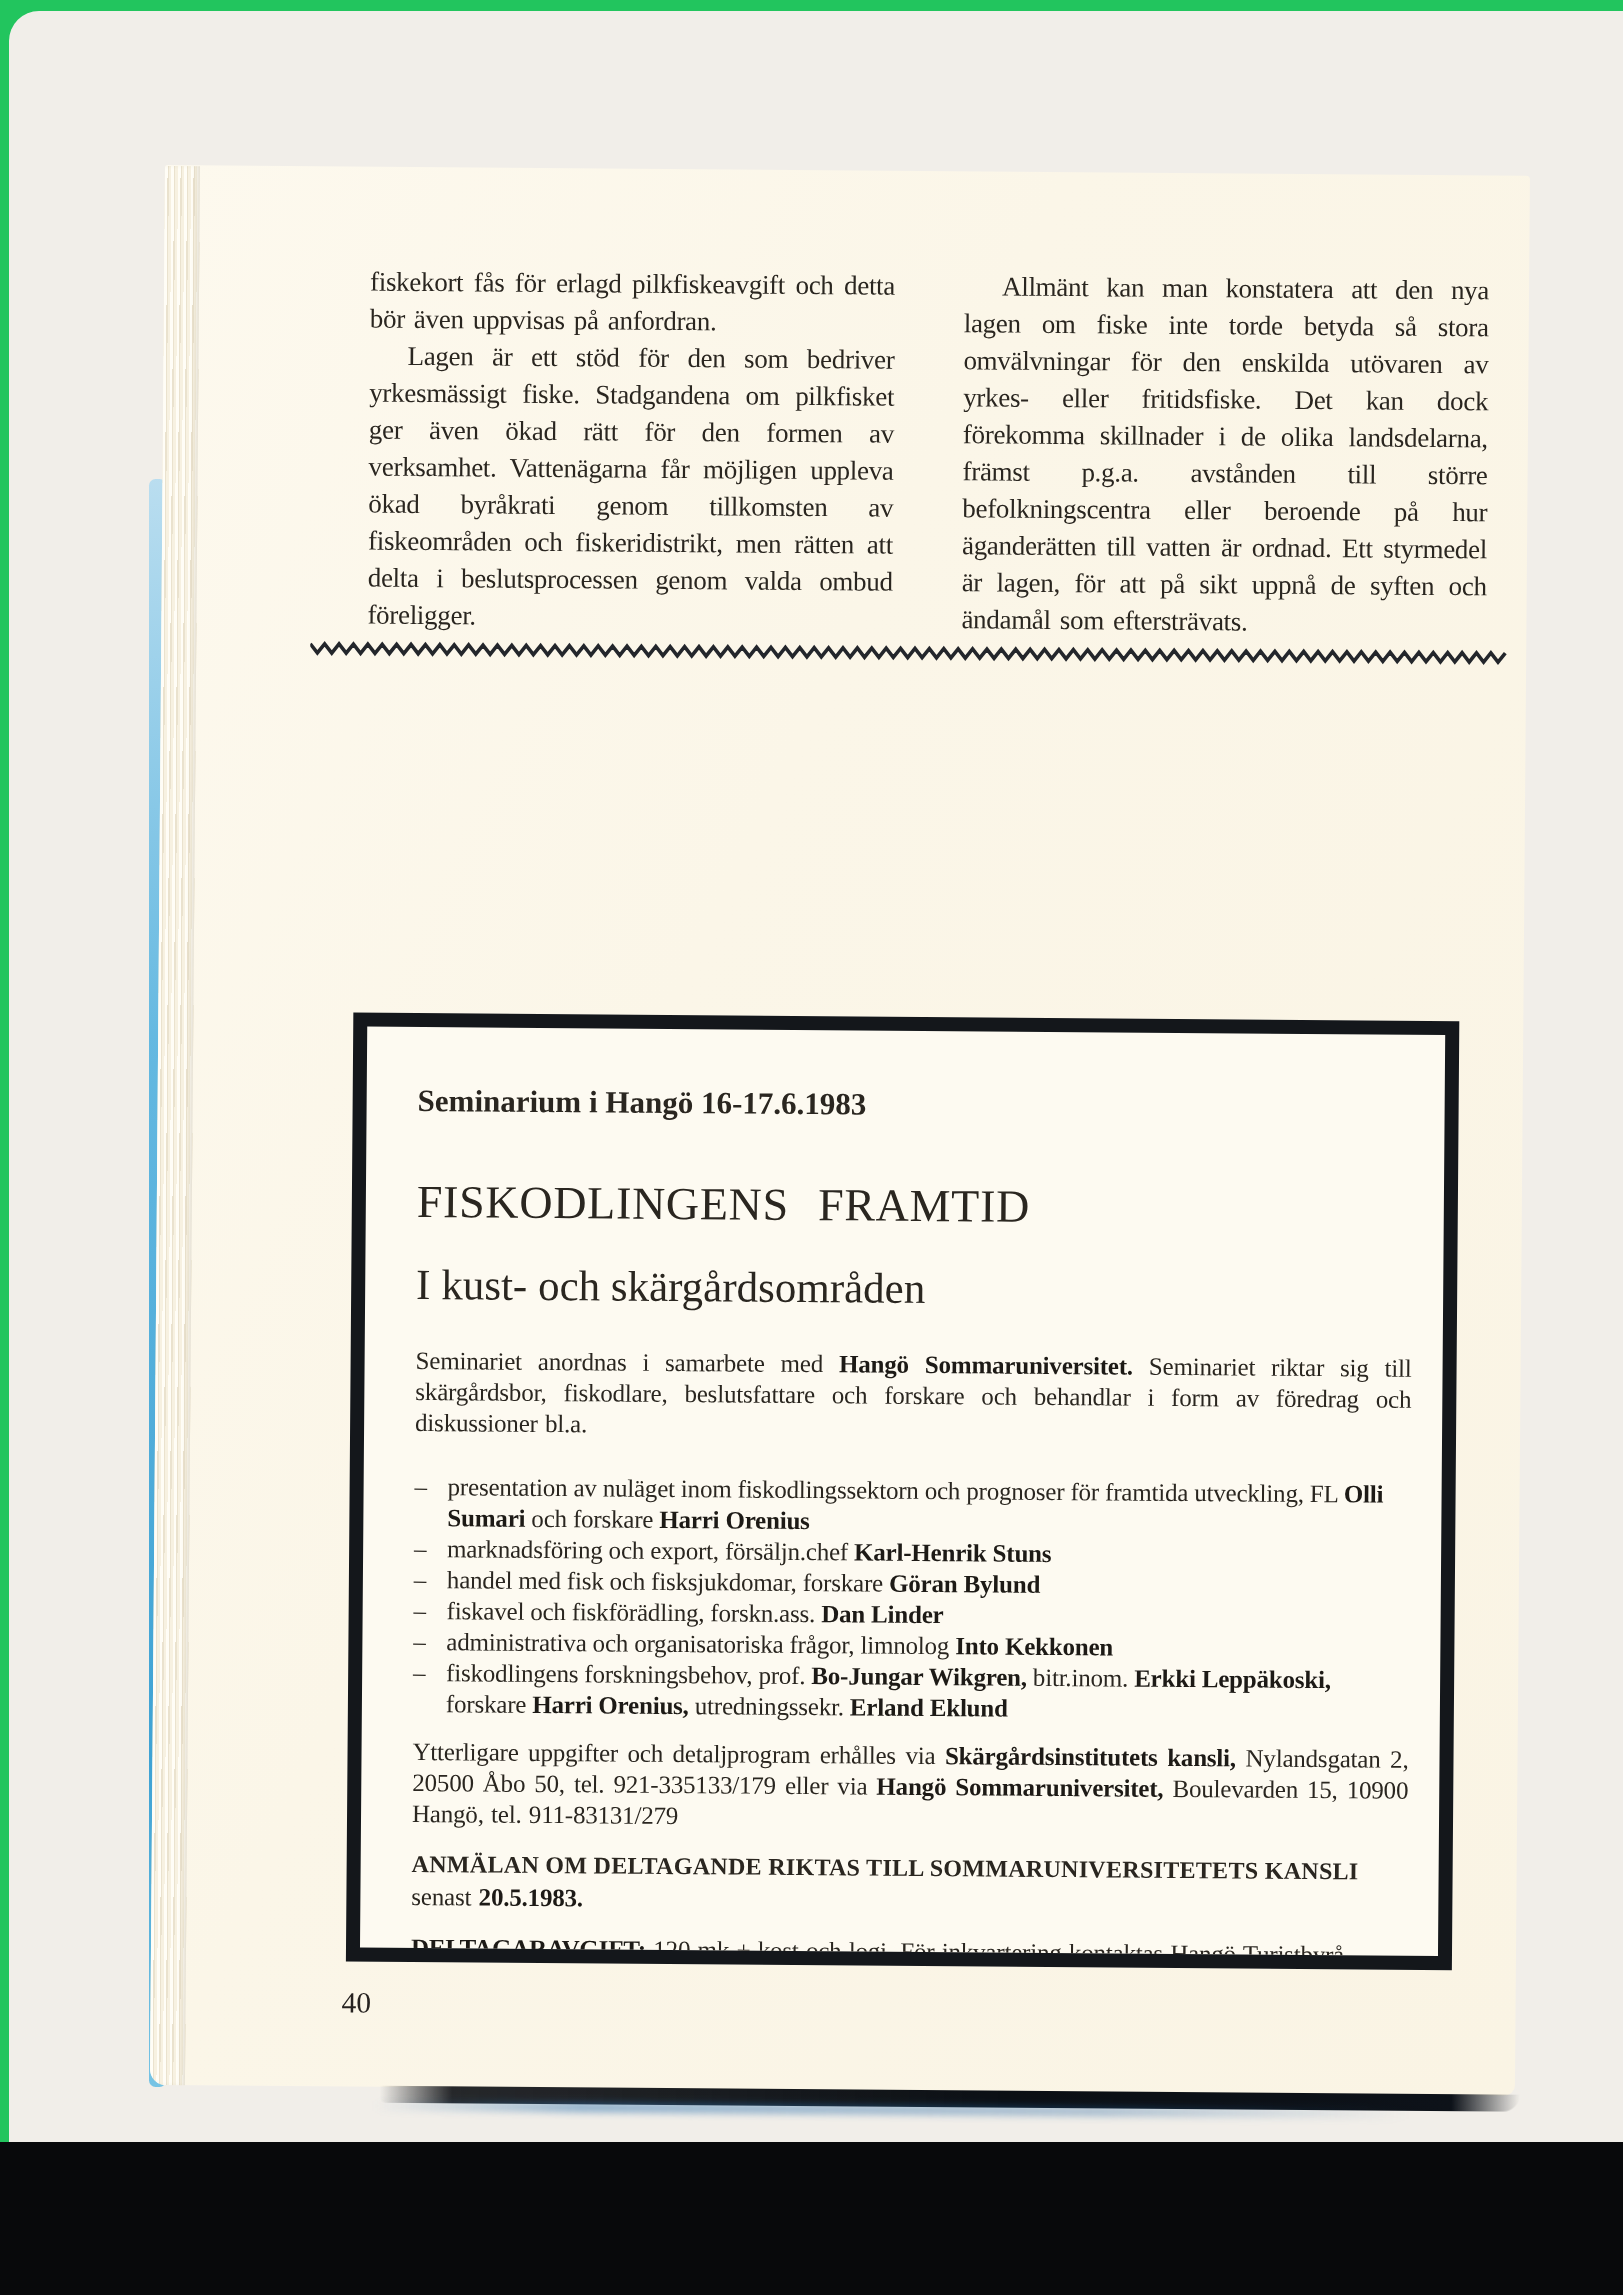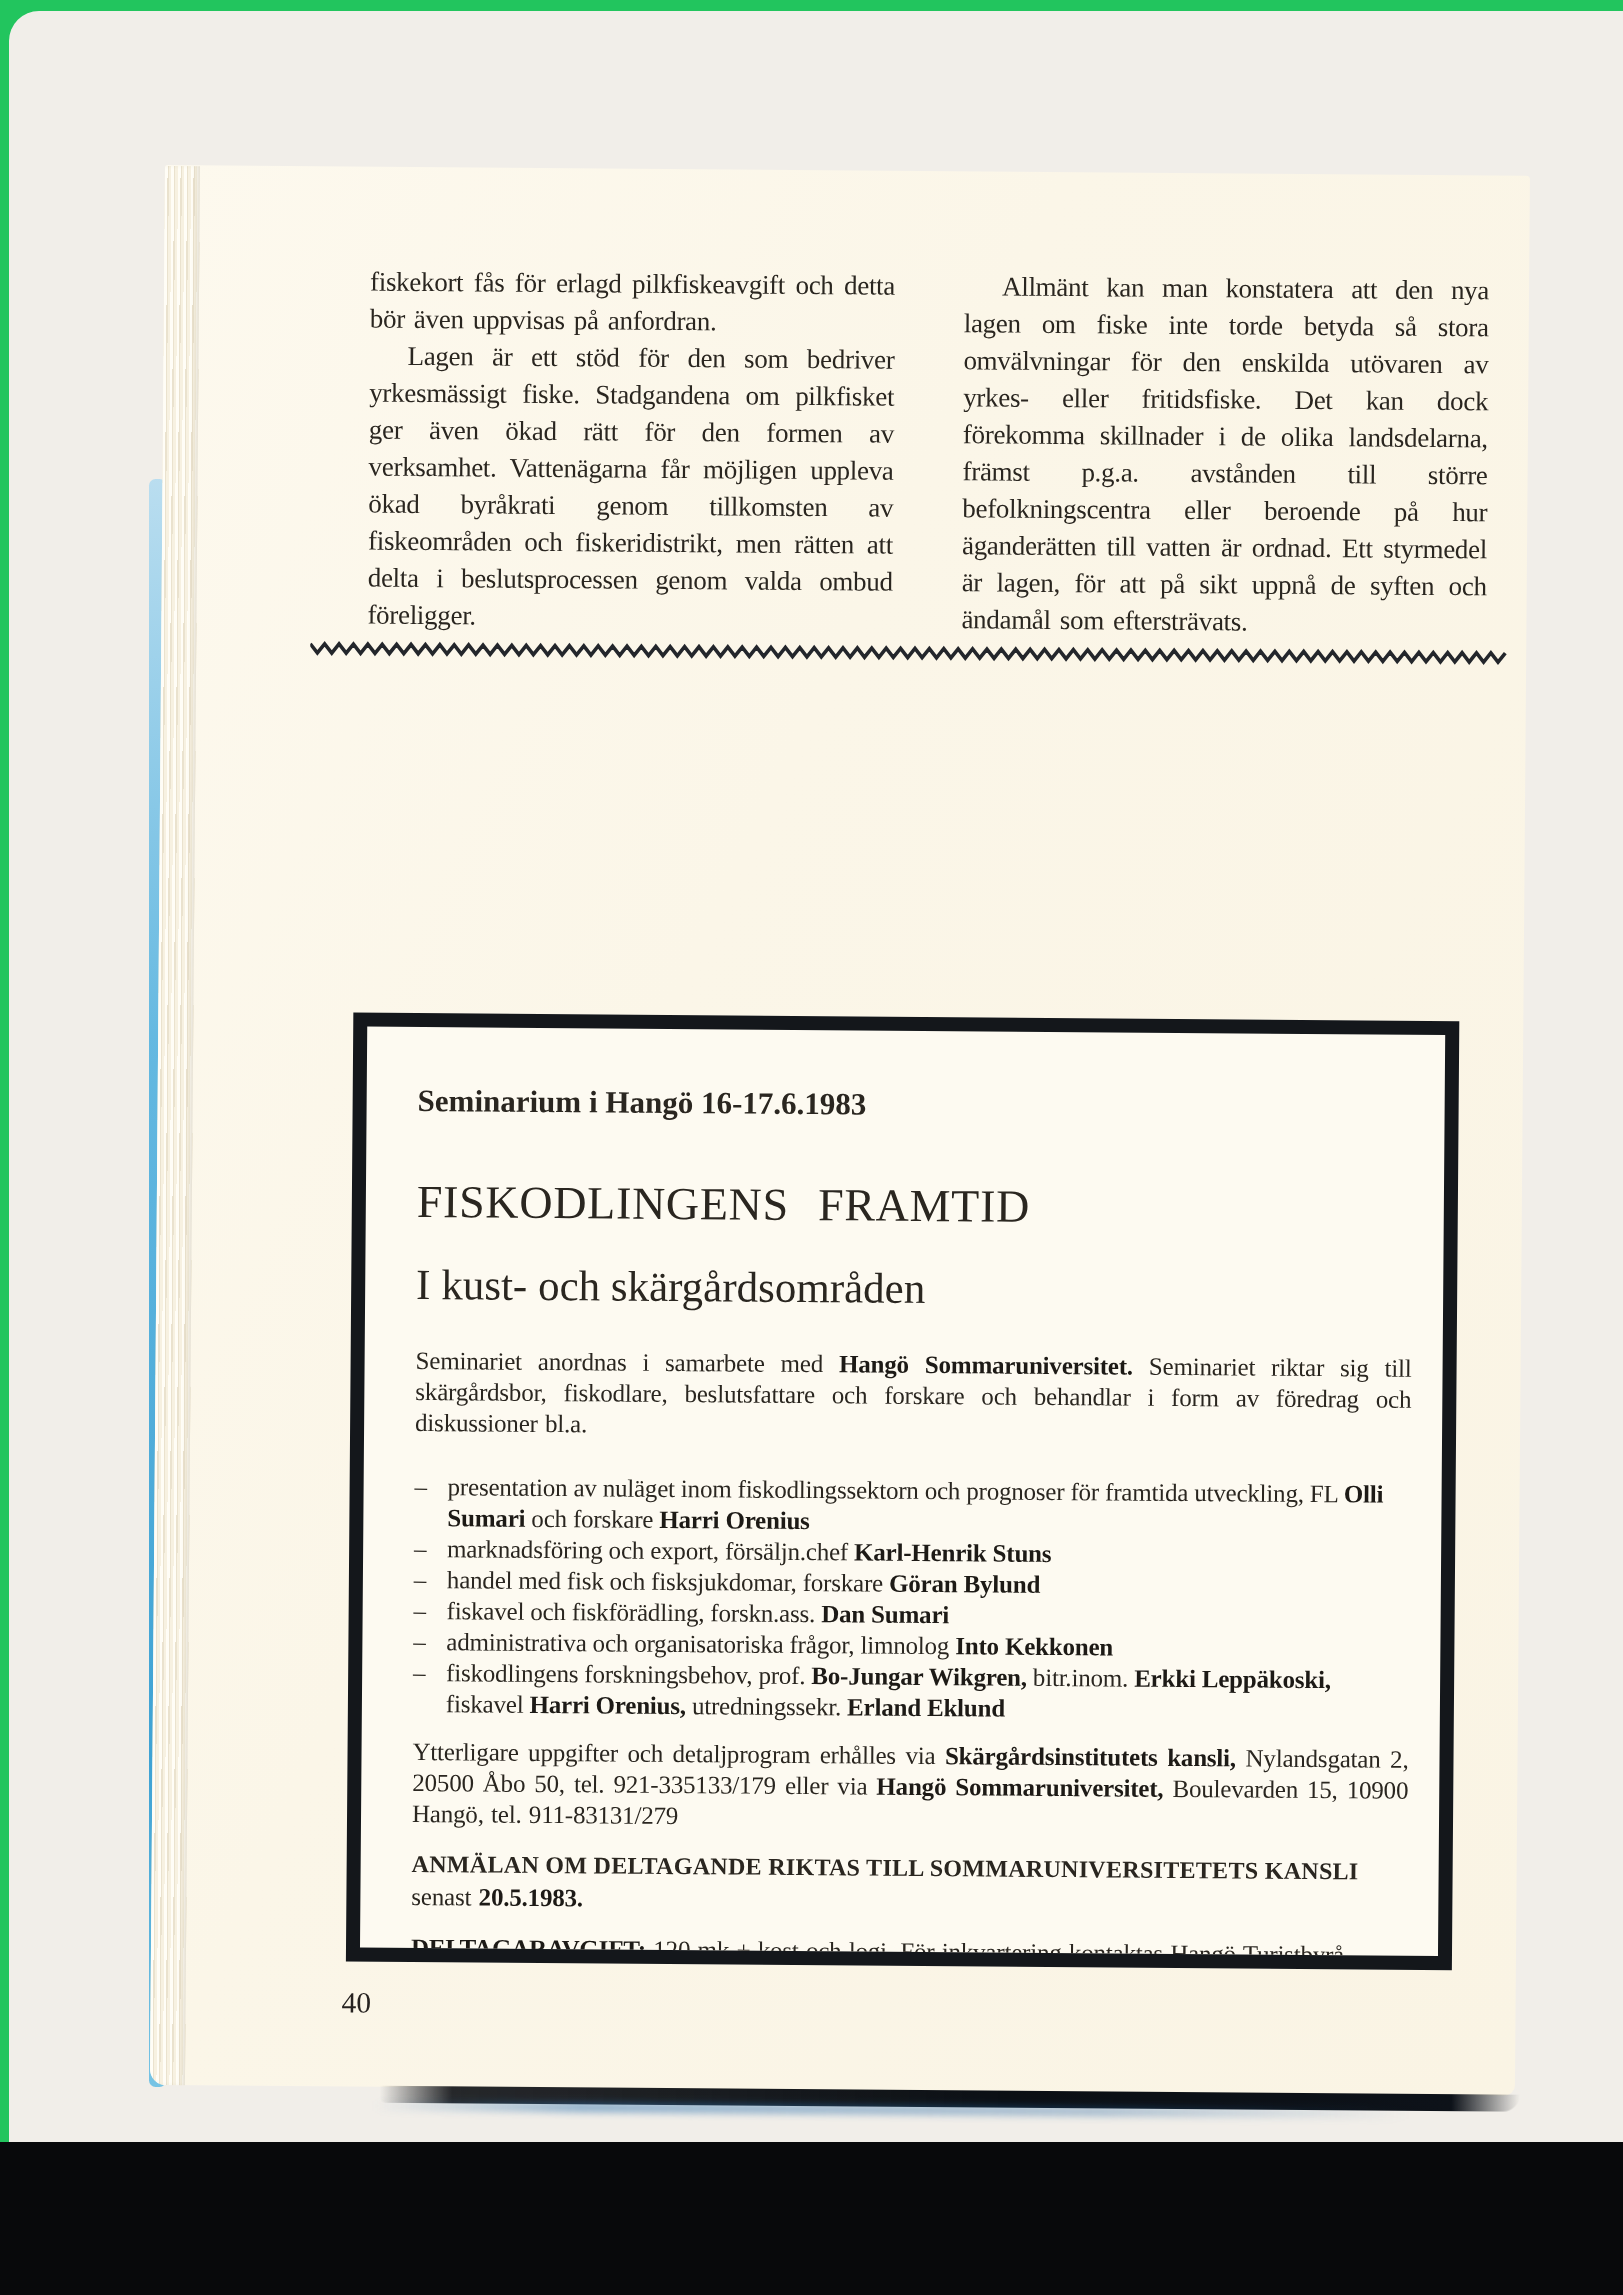--- a/index.html
+++ b/index.html
@@ -99,29 +99,29 @@
         <div class="bullet">
           <span class="dash">–</span>
           <span class="btext"><span>marknadsföring och export, försäljn.chef </span><span class="b">Karl-Henrik Stuns</span></span>
         </div>
         <div class="bullet">
           <span class="dash">–</span>
           <span class="btext"><span>handel med fisk och fisksjukdomar, forskare </span><span class="b">Göran Bylund</span></span>
         </div>
         <div class="bullet">
           <span class="dash">–</span>
-          <span class="btext"><span>fiskavel och fiskförädling, forskn.ass. </span><span class="b">Dan Sumari</span></span>
+          <span class="btext"><span>fiskavel och fiskförädling, forskn.ass. </span><span class="b">Dan Linder</span></span>
         </div>
         <div class="bullet">
           <span class="dash">–</span>
           <span class="btext"><span>administrativa och organisatoriska frågor, limnolog </span><span class="b">Into Kekkonen</span></span>
         </div>
         <div class="bullet">
           <span class="dash">–</span>
-          <span class="btext"><span>fiskodlingens forskningsbehov, prof. </span><span class="b">Bo-Jungar Wikgren,</span><span> bitr.inom. </span><span class="b">Erkki Leppäkoski,</span><span> fiskavel </span><span class="b">Harri Orenius,</span><span> utredningssekr. </span><span class="b">Erland Eklund</span></span>
+          <span class="btext"><span>fiskodlingens forskningsbehov, prof. </span><span class="b">Bo-Jungar Wikgren,</span><span> bitr.inom. </span><span class="b">Erkki Leppäkoski,</span><span> forskare </span><span class="b">Harri Orenius,</span><span> utredningssekr. </span><span class="b">Erland Eklund</span></span>
         </div>
       </div>
 
       <p class="boxbody info just"><span>Ytterligare uppgifter och detaljprogram erhålles via </span><span class="b">Skärgårdsinstitutets kansli,</span><span> Nylandsgatan 2, 20500 Åbo 50, tel. 921-335133/179 eller via </span><span class="b">Hangö Sommaruniversitet,</span><span> Boulevarden 15, 10900 Hangö, tel. 911-83131/279</span></p>
       <p class="anmalan">ANMÄLAN OM DELTAGANDE RIKTAS TILL SOMMARUNIVERSITETETS KANSLI</p>
       <p class="boxbody deadline"><span>senast </span><span class="b">20.5.1983.</span></p>
       <p class="boxbody fee"><span class="b">DELTAGARAVGIFT:</span><span> 120 mk + kost och logi. För inkvartering kontaktas Hangö Turistbyrå</span></p>
     </div>
 
     <div class="pagenum">40</div>

